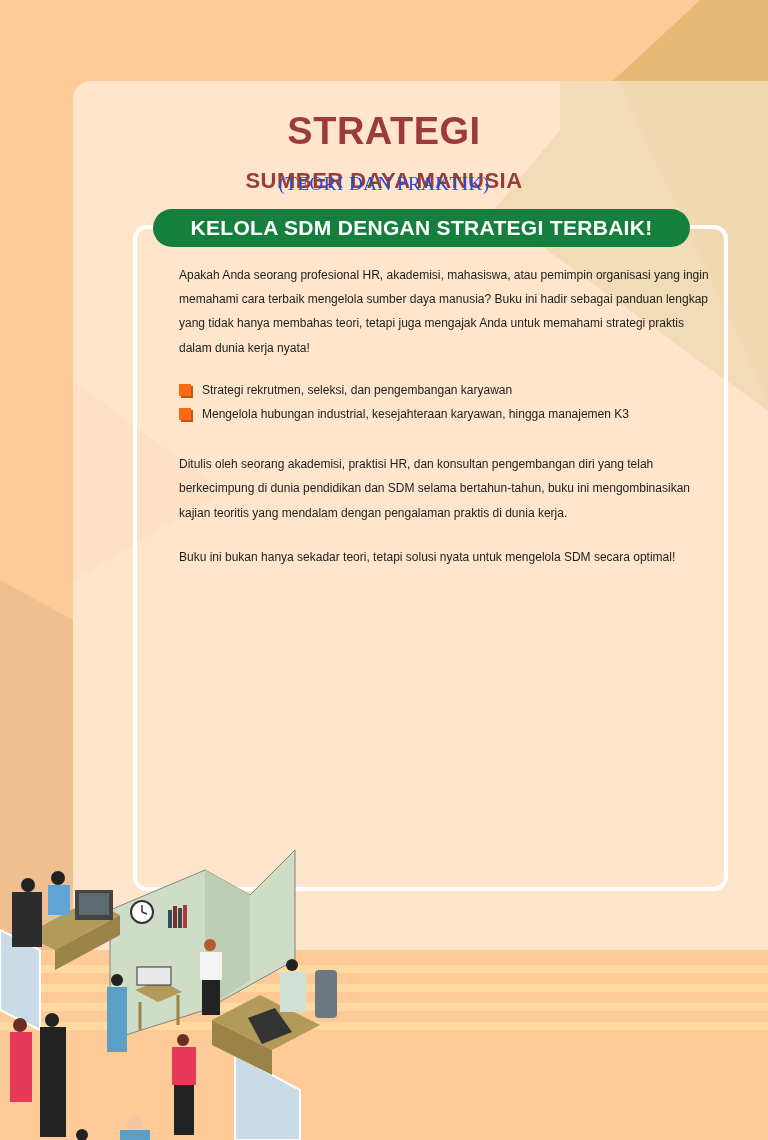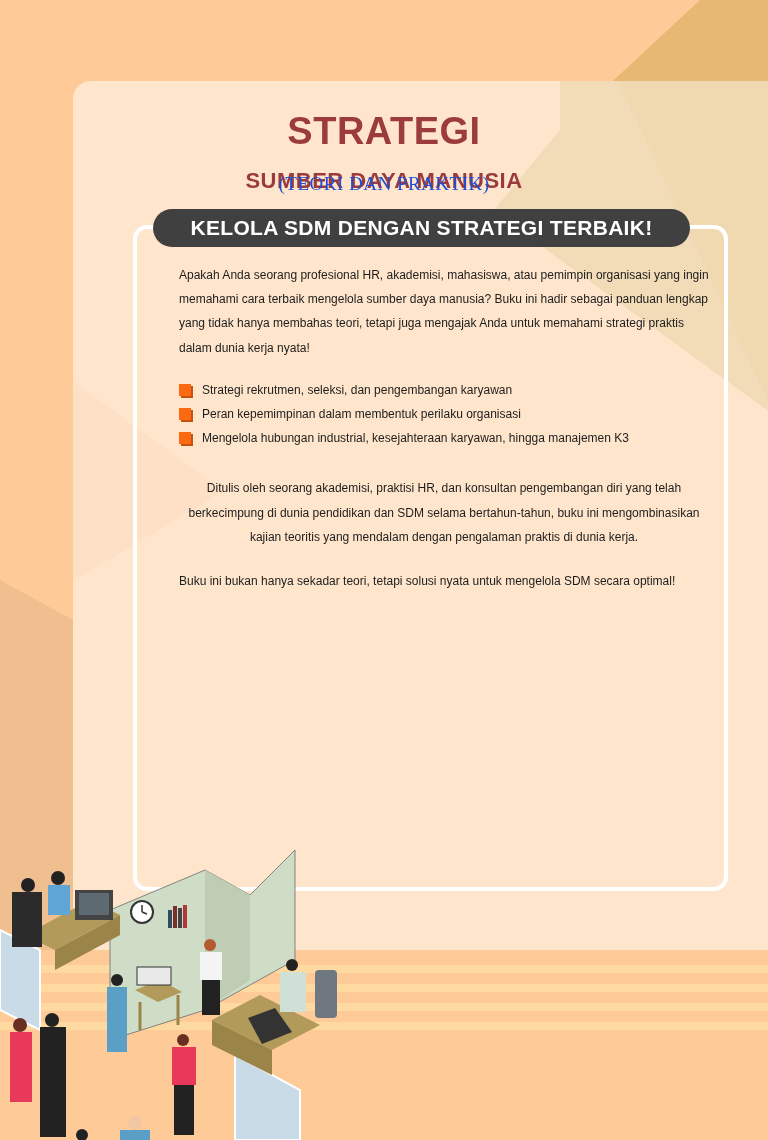--- a/index.html
+++ b/index.html
@@ -8,28 +8,28 @@
   .bg-diag-left{position:absolute;left:0;top:560px;width:260px;height:400px;}
   .panel{position:absolute;left:73px;top:81px;width:695px;height:870px;background:#fee5cc;border-top-left-radius:18px;overflow:hidden;}
   .panel-shade{position:absolute;left:0;top:0;width:695px;height:870px;}
   .stripes{position:absolute;left:0;top:950px;width:768px;height:190px;background:#fecb98;}
   .stripe{position:absolute;left:0;width:768px;height:8px;background:#fed9a0;}
   .title{position:absolute;left:0;width:768px;text-align:center;color:#9b3b3b;font-weight:bold;letter-spacing:0.5px;}
   .t1{top:110px;font-size:38px;}
   .t2{top:148px;font-size:22px;margin-top:20px;}
   .t3{top:173px;font-size:19px;color:#1d4ed8;font-weight:normal;font-family:Liberation Serif, serif;}
   .box{position:absolute;left:133px;top:225px;width:587px;height:658px;border:4px solid #ffffff;border-radius:14px;}
-  .pill{position:absolute;left:153px;top:209px;width:537px;height:38px;background:#404040;border-radius:19px;color:#fff;font-weight:bold;font-size:21px;text-align:center;line-height:38px;letter-spacing:0.3px;}
+  .pill{position:absolute;left:153px;top:209px;width:537px;height:38px;background:#15803d;border-radius:19px;color:#fff;font-weight:bold;font-size:21px;text-align:center;line-height:38px;letter-spacing:0.3px;}
   .content{position:absolute;left:179px;top:263px;width:530px;color:#1d1d1d;font-size:12px;line-height:24.2px;}
   .content p{margin:0;}
   .intro{margin-bottom:18px!important;}
   ul.bullets{list-style:none;margin:0 0 26px 0;padding:0;}
   ul.bullets li{position:relative;padding-left:23px;}
   .sq{position:absolute;left:0;top:6px;width:12px;height:12px;background:#fb6a13;box-shadow:2px 2px 0 #c4530f;}
-  .para2{margin-bottom:20px!important;text-align:center;}
+  .para2{margin-bottom:20px!important;}
   .illus{position:absolute;left:0;top:840px;width:400px;height:300px;}
 </style>
 </head>
 <body>
 
 <svg class="bg-diag-top" viewBox="0 0 768 400">
   <polygon points="700,0 768,0 768,130 560,130" fill="#e6b873"></polygon>
 </svg>
 <svg class="bg-diag-left" viewBox="0 0 260 400">
   <polygon points="0,20 73,60 73,400 0,400" fill="#efbf8f"></polygon>
@@ -55,21 +55,20 @@
 <div class="title t3">(TEORI DAN PRAKTIK)</div>
 
 <div class="box"></div>
 <div class="pill">KELOLA SDM DENGAN STRATEGI TERBAIK!</div>
 
 <div class="content">
   <p class="intro">Apakah Anda seorang profesional HR, akademisi, mahasiswa, atau pemimpin organisasi yang ingin memahami cara terbaik mengelola sumber daya manusia? Buku ini hadir sebagai panduan lengkap yang tidak hanya membahas teori, tetapi juga mengajak Anda untuk memahami strategi praktis dalam dunia kerja nyata!</p>
   <ul class="bullets">
     <li><span class="sq"></span></li>
     <li><span class="sq"></span><span>Strategi rekrutmen, seleksi, dan pengembangan karyawan</span></li>
-    <li><span class="sq"></span><span>Peran kepemimpinan dalam membentuk perilaku organisasi</span></li>
     <li><span class="sq"></span><span>Mengelola hubungan industrial, kesejahteraan karyawan, hingga manajemen K3</span></li>
   </ul>
   <p class="para2">Ditulis oleh seorang akademisi, praktisi HR, dan konsultan pengembangan diri yang telah berkecimpung di dunia pendidikan dan SDM selama bertahun-tahun, buku ini mengombinasikan kajian teoritis yang mendalam dengan pengalaman praktis di dunia kerja.</p>
   <p>Buku ini bukan hanya sekadar teori, tetapi solusi nyata untuk mengelola SDM secara optimal!</p>
 </div>
 
 <svg class="illus" viewBox="0 0 400 300">
 
   <polygon points="110,70 205,30 250,55 295,10 295,120 205,170 110,200" fill="#cfdcc6" stroke="#6b6b6b" stroke-width="0.8"></polygon>
   <polygon points="205,30 250,55 250,140 205,170" fill="#bfcdb5"></polygon>

